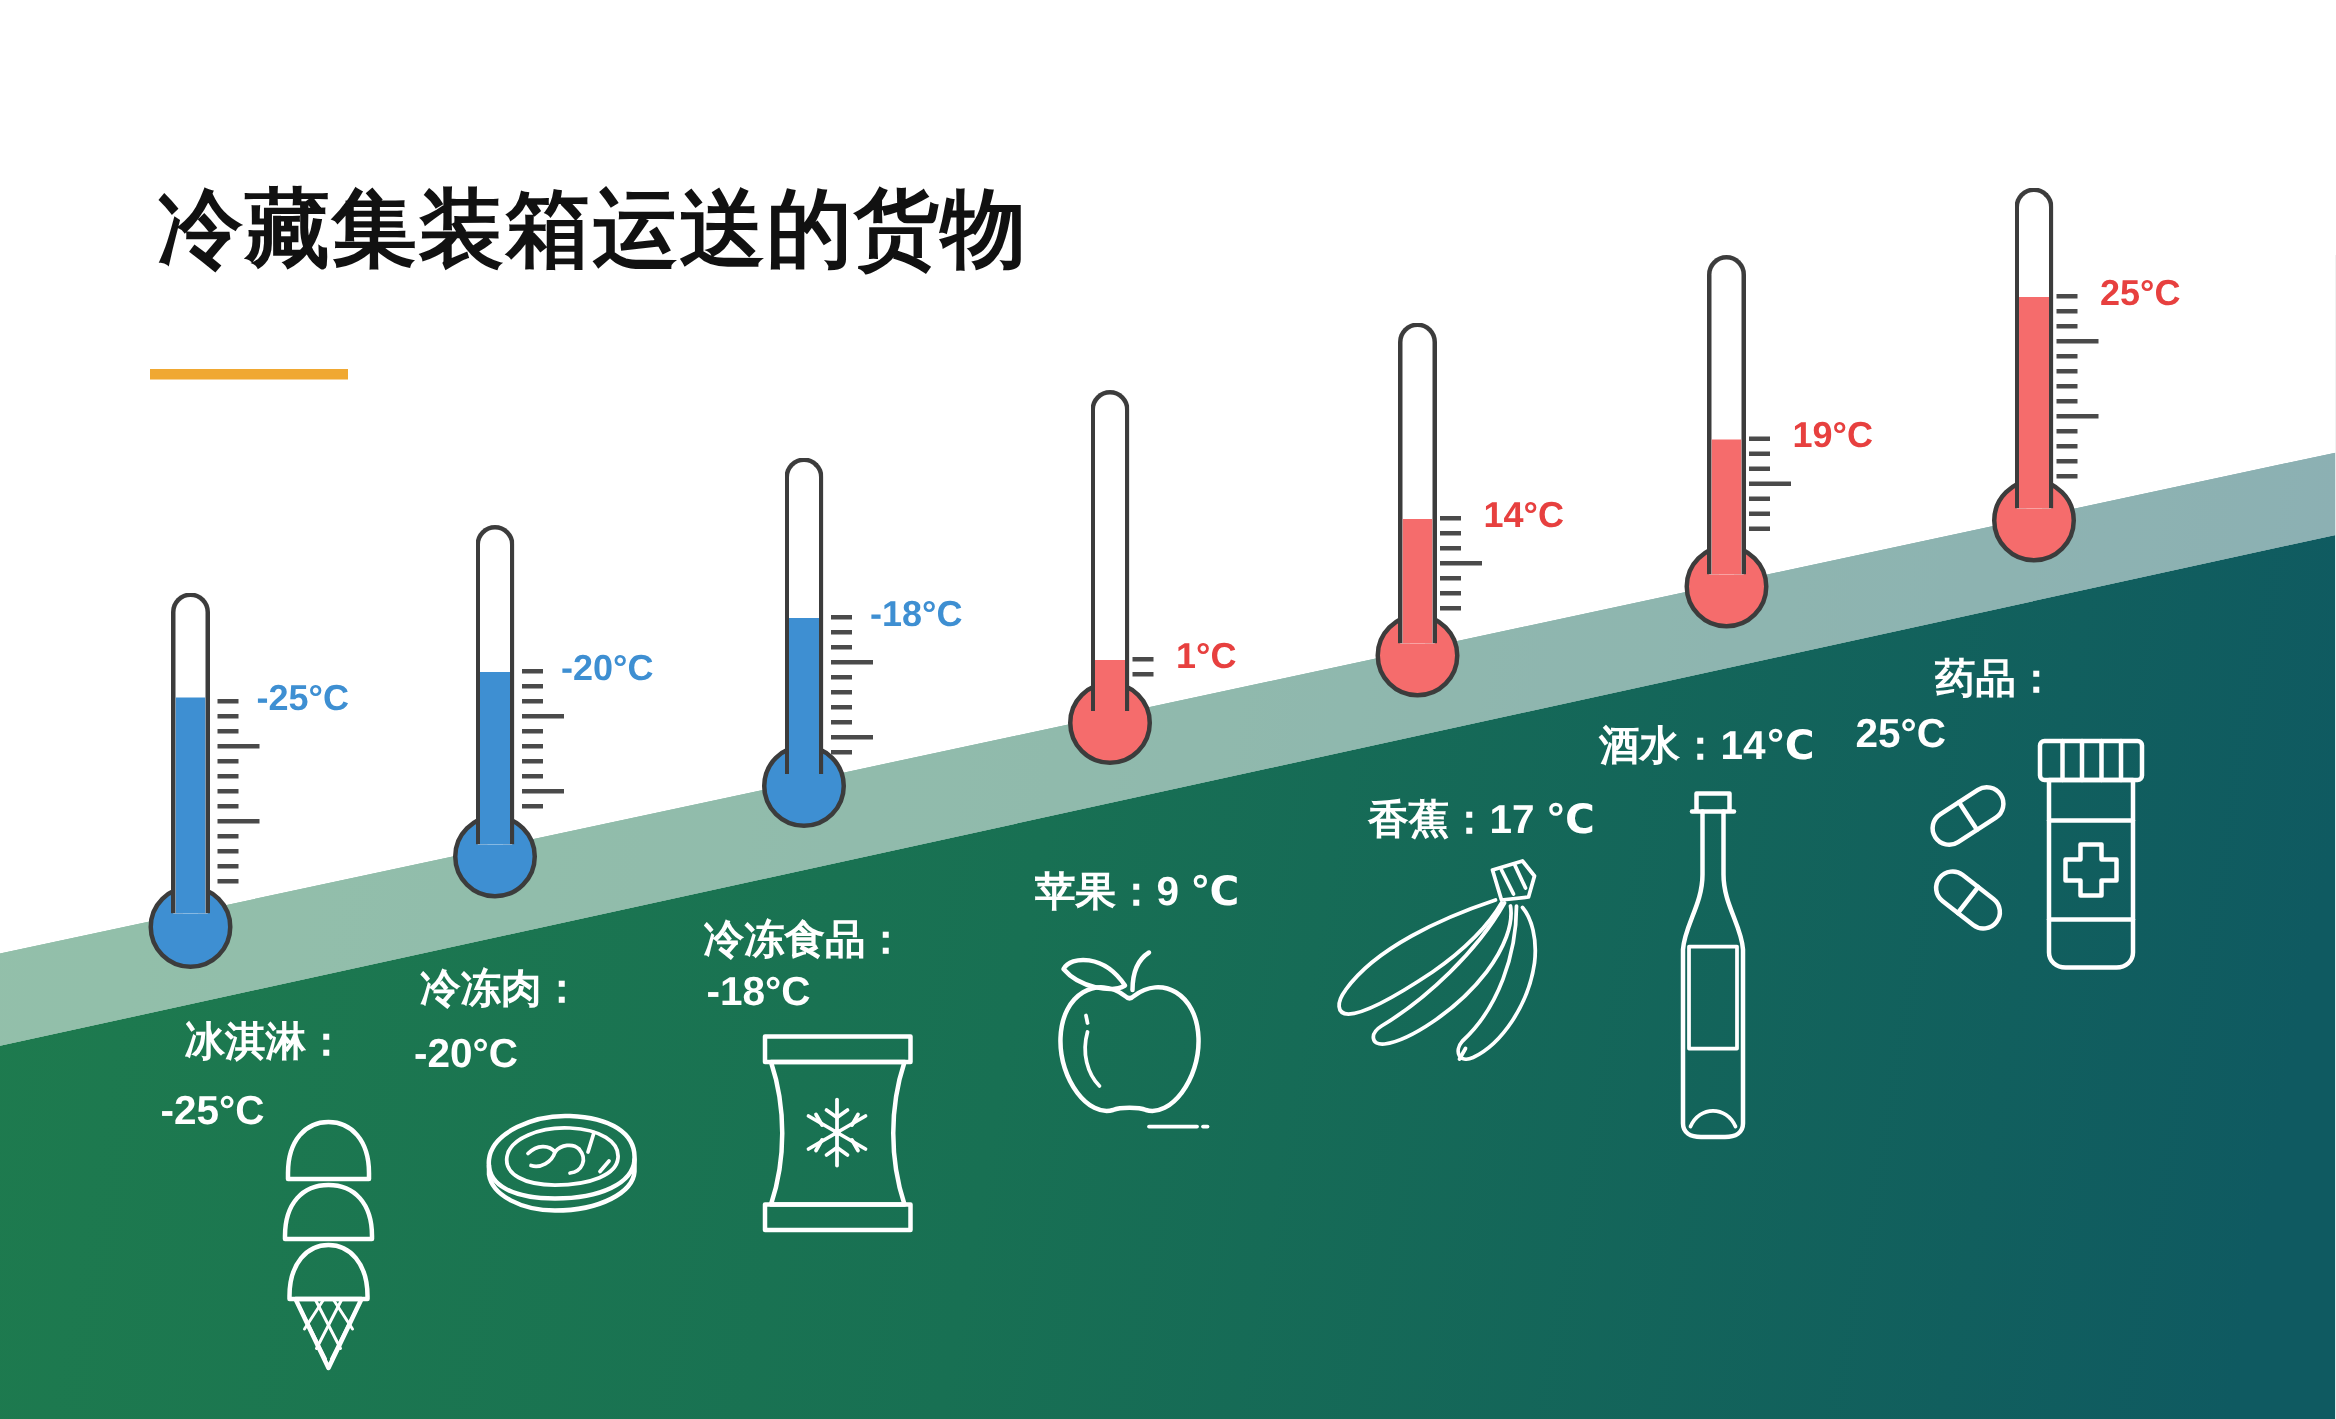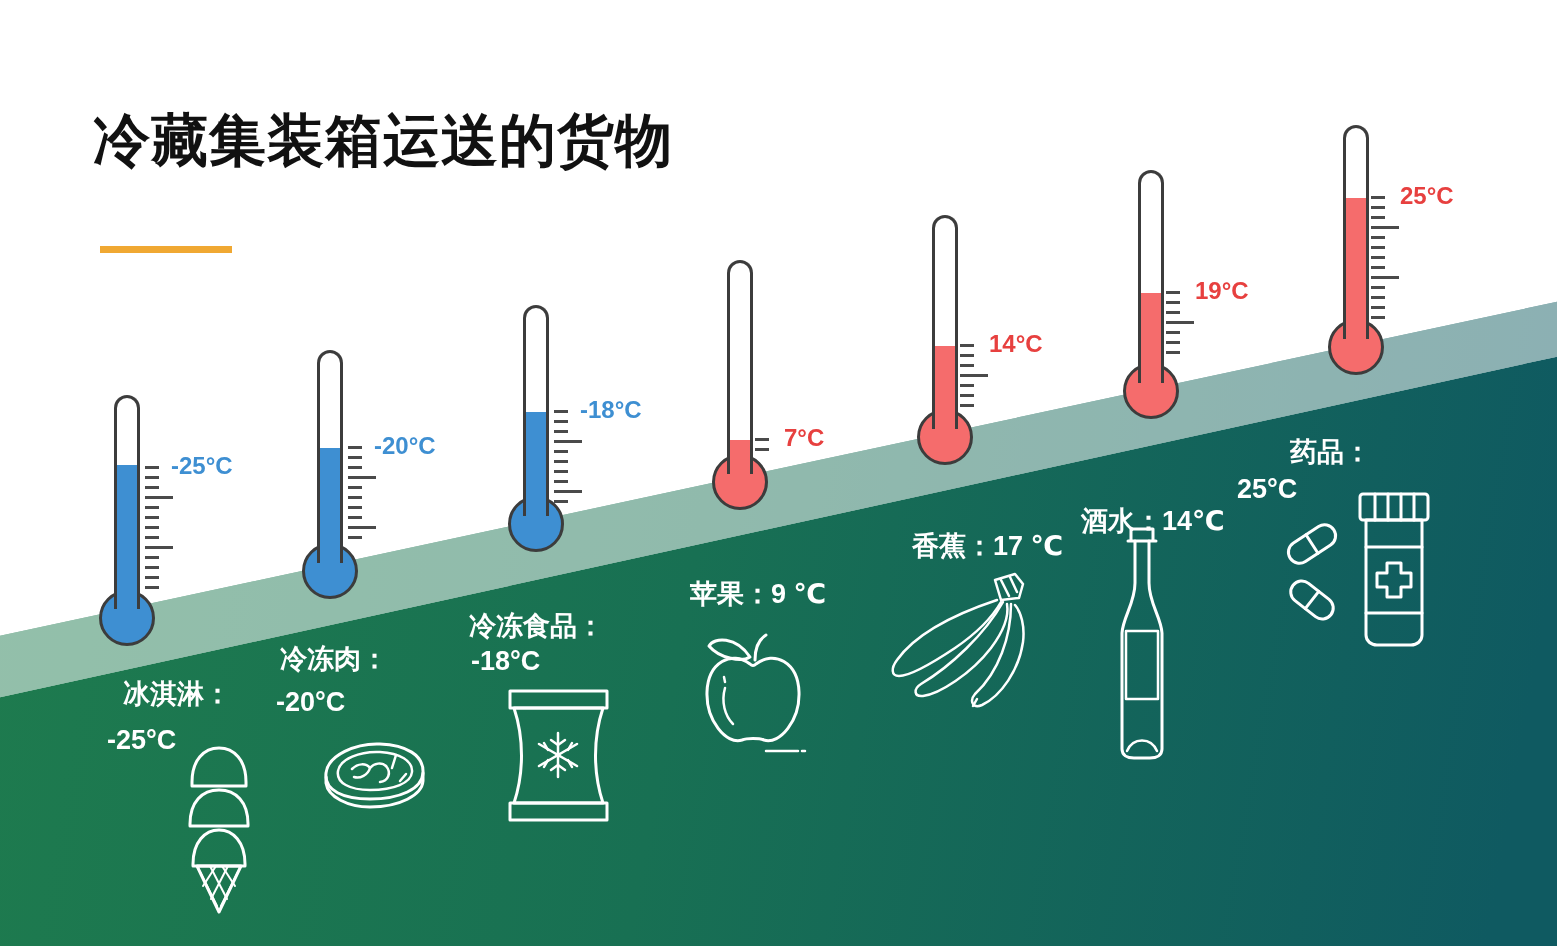--- a/index.html
+++ b/index.html
@@ -20,21 +20,21 @@
   }
   .hill-band{
     position:absolute;inset:0;z-index:1;
     background:linear-gradient(100deg,var(--hill_left) 4%,var(--hill_mid) 46%,var(--hill_right) 96%);
     clip-path:polygon(0 67.2%,100% 31.9%,100% 37.7%,0 73.7%);
   }
   .hill-band::after{
     content:"";position:absolute;inset:0;background:rgba(255,255,255,0.52);
   }
   .page-title{
-    position:absolute;left:93px;top:103px;z-index:5;margin:0;
+    position:absolute;left:93px;top:103px;z-index:5;margin:12px;
     font-size:57px;font-weight:800;letter-spacing:1px;color:var(--title_text);white-space:nowrap;text-align:center;
   }
   .title-bar{position:absolute;left:100px;top:246px;width:132px;height:7px;background:var(--accent_bar);z-index:5;}
 
   .thermo{position:absolute;inset:0;pointer-events:none;}
   .bulb{position:absolute;width:56px;height:56px;border-radius:50%;
         border:3px solid var(--outline);box-sizing:border-box;z-index:2;}
   .tube{position:absolute;width:26px;box-sizing:border-box;background:#fff;
         border:3px solid var(--outline);border-bottom:none;border-radius:13px 13px 0 0;
         overflow:hidden;z-index:3;}
@@ -129,21 +129,21 @@
 
   <div class="thermo warm">
     <div class="bulb" style="left:712px;top:454px;"></div>
     <div class="tube" style="left:727px;top:260px;height:214px;">
       <div class="fill" style="height:34px;"></div>
     </div>
     <div class="ticks" style="left:755px;top:438px;">
         <div class="tick"></div>
         <div class="tick"></div>
       </div>
-    <span class="scale-label" style="left:784px;top:424px;">7°C</span>
+    <span class="scale-label" style="left:784px;top:424px;">1°C</span>
   </div>
 
   <div class="thermo warm">
     <div class="bulb" style="left:917px;top:409px;"></div>
     <div class="tube" style="left:932px;top:215px;height:214px;">
       <div class="fill" style="height:83px;"></div>
     </div>
     <div class="ticks" style="left:960px;top:344px;">
         <div class="tick"></div>
         <div class="tick"></div>
@@ -197,21 +197,21 @@
   </div>
 
   <span class="plabel" style="left:123px;top:676px;">冰淇淋：</span>
   <span class="plabel" style="left:107px;top:725px;">-25°C</span>
   <span class="plabel" style="left:280px;top:641px;">冷冻肉：</span>
   <span class="plabel" style="left:276px;top:687px;">-20°C</span>
   <span class="plabel" style="left:469px;top:608px;text-align:right;">冷冻食品：</span>
   <span class="plabel" style="left:471px;top:646px;">-18°C</span>
   <span class="plabel" style="left:690px;top:576px;">苹果：9 ℃</span>
   <span class="plabel" style="left:912px;top:528px;">香蕉：17 ℃</span>
-  <span class="plabel" style="left:1066px;top:503px;margin-left:15px;">酒水：14℃</span>
+  <span class="plabel" style="left:1066px;top:479px;">酒水：14℃</span>
   <span class="plabel" style="left:1290px;top:434px;">药品：</span>
   <span class="plabel" style="left:1237px;top:474px;">25°C</span>
 
   <div class="icon" style="left:183px;top:735px;">
     <svg width="72" height="180" viewBox="0 0 72 180" fill="none" stroke="#fff" stroke-width="3" stroke-linecap="round" stroke-linejoin="round">
       <path d="M9 47 C9 25 21 13 36 13 C51 13 63 25 63 47 L63 51 L9 51 Z"></path>
       <path d="M7 89 C7 67 19 55 36 55 C53 55 65 67 65 89 L65 91 L7 91 Z"></path>
       <path d="M10 129 C10 107 22 95 36 95 C50 95 62 107 62 129 L62 131 L10 131 Z"></path>
       <path d="M14 131 L36 177 L58 131 Z"></path>
       <g stroke-width="2">

